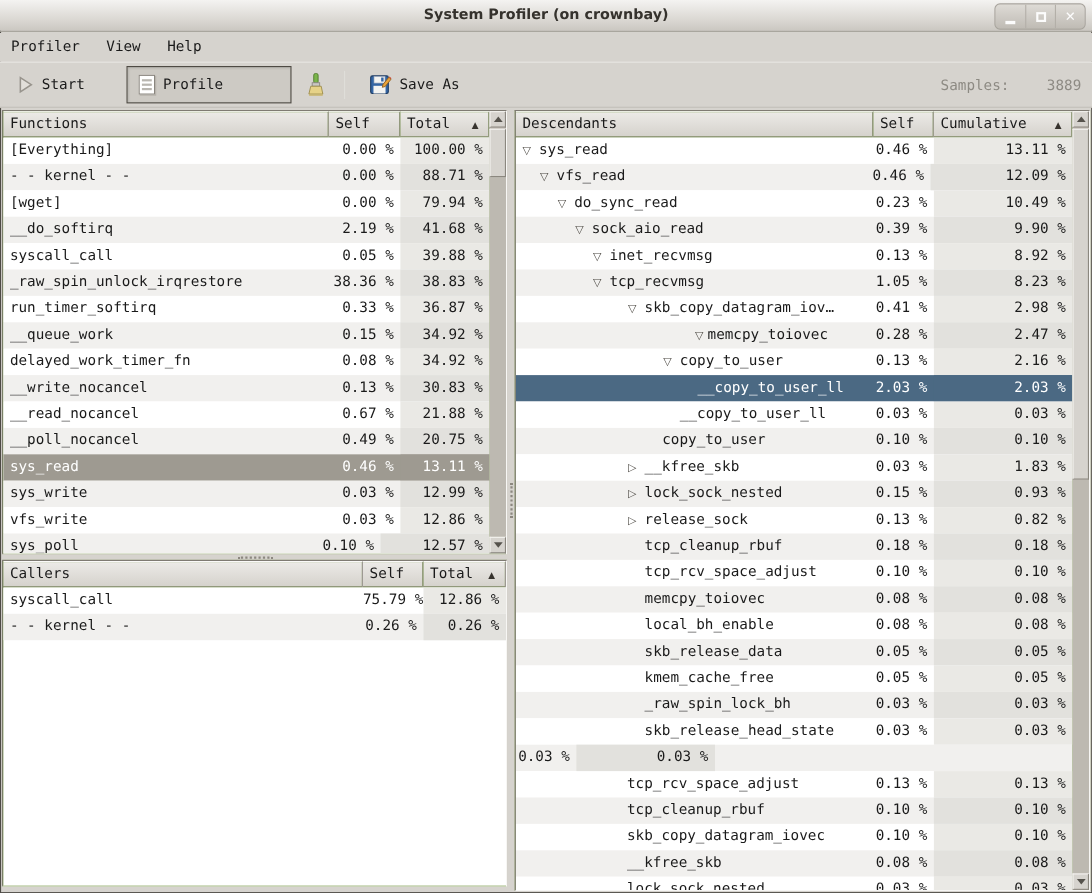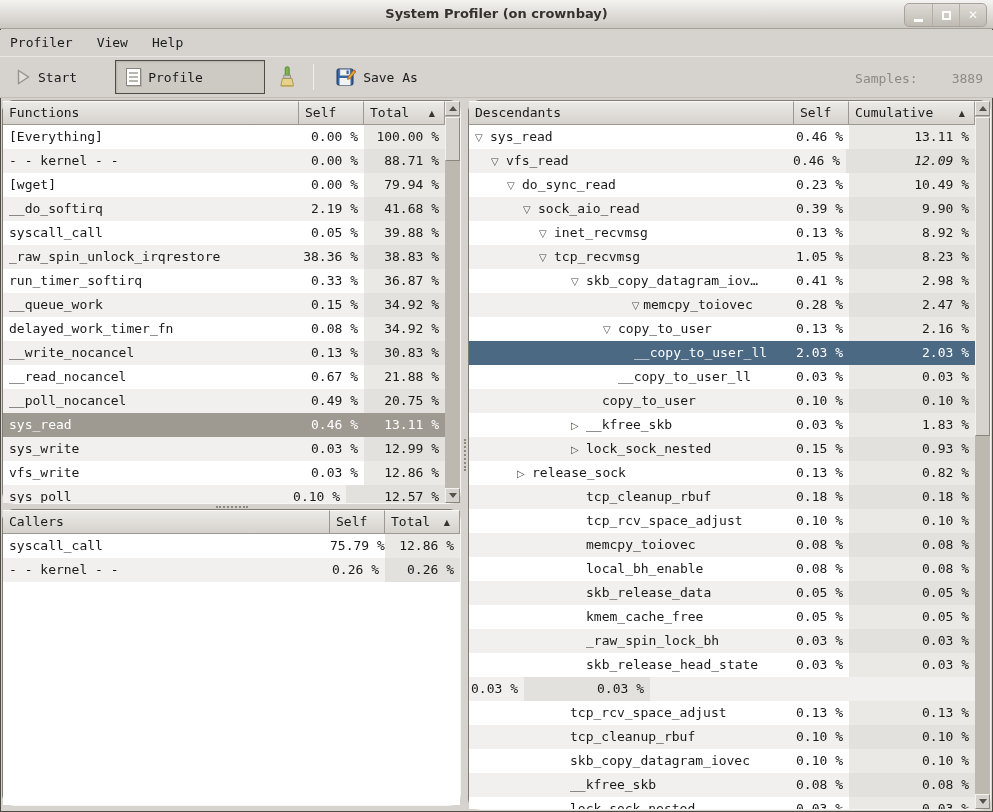--- a/index.html
+++ b/index.html
@@ -42,21 +42,21 @@
                 background:#cdcac4; box-shadow:inset 1px 1px 2px rgba(0,0,0,0.12); }
   .tb-brush { margin-left:6px; padding:0 6px; }
   .tb-sep { width:1px; height:26px; background:#aeaaa3; border-right:1px solid #f0efec;
             margin:0 12px 0 10px; }
   .samples { position:absolute; right:10px; top:0; height:42px; display:flex;
              align-items:center; gap:34px; color:#8d8a83; }
 
   
   .panel { position:absolute; background:#4d7c0f;
            border-top:1px solid #7f7b73; border-left:1px solid #7f7b73;
-           border-right:1px solid #f7f6f4; border-bottom:1px solid #f7f6f4;border-radius:12px; }
+           border-right:1px solid #f7f6f4; border-bottom:1px solid #f7f6f4; }
   .p-functions   { left:2px;   top:100px; width:459px; height:404px; }
   .p-callers     { left:2px;   top:509px; width:459px; height:297px; }
   .p-descendants { left:468px; top:100px; width:523px; height:710px; }
 
   .thead { display:flex; height:24px; }
   .th { background:linear-gradient(#eceae7,#d5d2cc); border-right:1px solid #9d9992;
         border-bottom:1px solid #9d9992; border-top:1px solid #fbfaf9;
         height:24px; line-height:22px; padding-left:6px; position:relative;
         white-space:nowrap; overflow:hidden; }
   .th .sort-arrow { position:absolute; right:9px; top:1px; font-size:8px;
@@ -303,21 +303,21 @@
     </div>
     <div class="tbody" id="descendants-body" style="width:506px; height:684px">
         <div class="row">
           <div class="cell c-name" style="width: 325px; padding-left: 6px;"><span class="expander">▽</span>sys_read</div>
           <div class="cell c-num" style="width: 55px;">0.46 %</div>
           <div class="cell c-num sorted" style="width: 126px;">13.11 %</div>
         </div>
         <div class="row alt">
           <div class="cell c-name" style="width: 325px; padding-left: 22px;"><span class="expander">▽</span>vfs_read</div>
           <div class="cell c-num" style="width: 55px;">0.46 %</div>
-          <div class="cell c-num sorted" style="width: 130px; font-style: italic;">12.09 %</div>
+          <div class="cell c-num sorted" style="width: 130px;">12.09 %</div>
         </div>
         <div class="row">
           <div class="cell c-name" style="width: 325px; padding-left: 38px;"><span class="expander">▽</span>do_sync_read</div>
           <div class="cell c-num" style="width: 55px;">0.23 %</div>
           <div class="cell c-num sorted" style="width: 126px;">10.49 %</div>
         </div>
         <div class="row alt">
           <div class="cell c-name" style="width: 325px; padding-left: 54px;"><span class="expander">▽</span>sock_aio_read</div>
           <div class="cell c-num" style="width: 55px;">0.39 %</div>
           <div class="cell c-num sorted" style="width: 126px;">9.90 %</div>
@@ -366,21 +366,21 @@
           <div class="cell c-name" style="width: 325px; padding-left: 102px;"><span class="expander">▷</span>__kfree_skb</div>
           <div class="cell c-num" style="width: 55px;">0.03 %</div>
           <div class="cell c-num sorted" style="width: 126px;">1.83 %</div>
         </div>
         <div class="row alt">
           <div class="cell c-name" style="width: 325px; padding-left: 102px;"><span class="expander">▷</span>lock_sock_nested</div>
           <div class="cell c-num" style="width: 55px;">0.15 %</div>
           <div class="cell c-num sorted" style="width: 126px;">0.93 %</div>
         </div>
         <div class="row">
-          <div class="cell c-name" style="width: 325px; padding-left: 48px;"><span class="expander">▷</span>release_sock</div>
+          <div class="cell c-name" style="width: 325px; padding-left: 102px;"><span class="expander">▷</span>release_sock</div>
           <div class="cell c-num" style="width: 55px;">0.13 %</div>
           <div class="cell c-num sorted" style="width: 126px;">0.82 %</div>
         </div>
         <div class="row alt">
           <div class="cell c-name" style="width: 325px; padding-left: 102px;"><span class="expander"></span>tcp_cleanup_rbuf</div>
           <div class="cell c-num" style="width: 55px;">0.18 %</div>
           <div class="cell c-num sorted" style="width: 126px;">0.18 %</div>
         </div>
         <div class="row">
           <div class="cell c-name" style="width: 325px; padding-left: 102px;"><span class="expander"></span>tcp_rcv_space_adjust</div>

